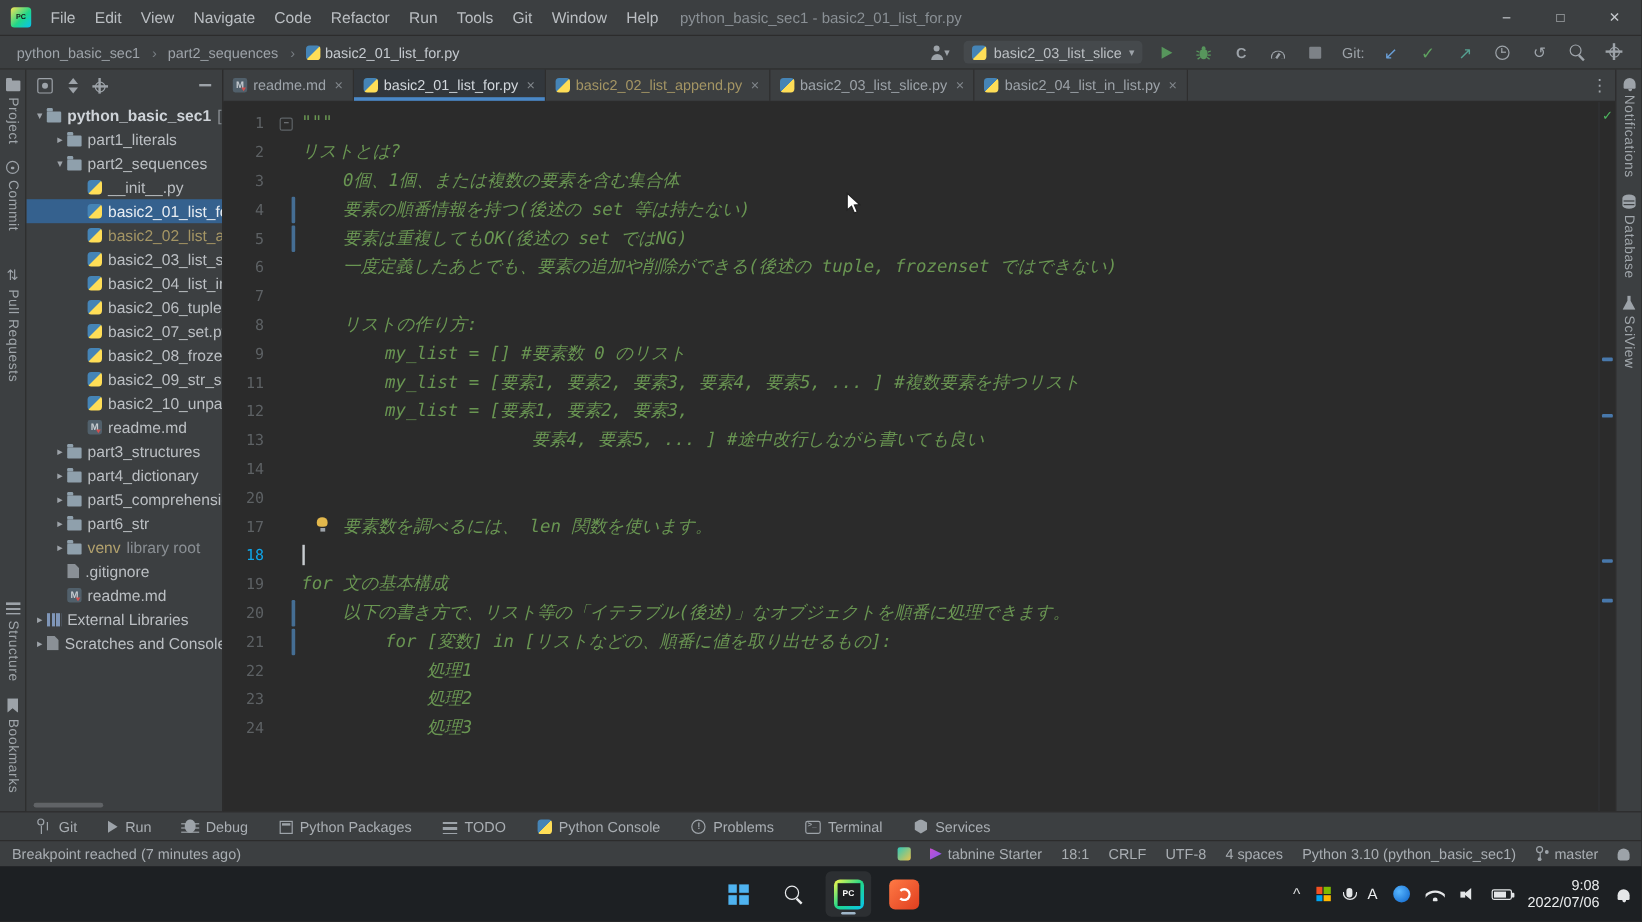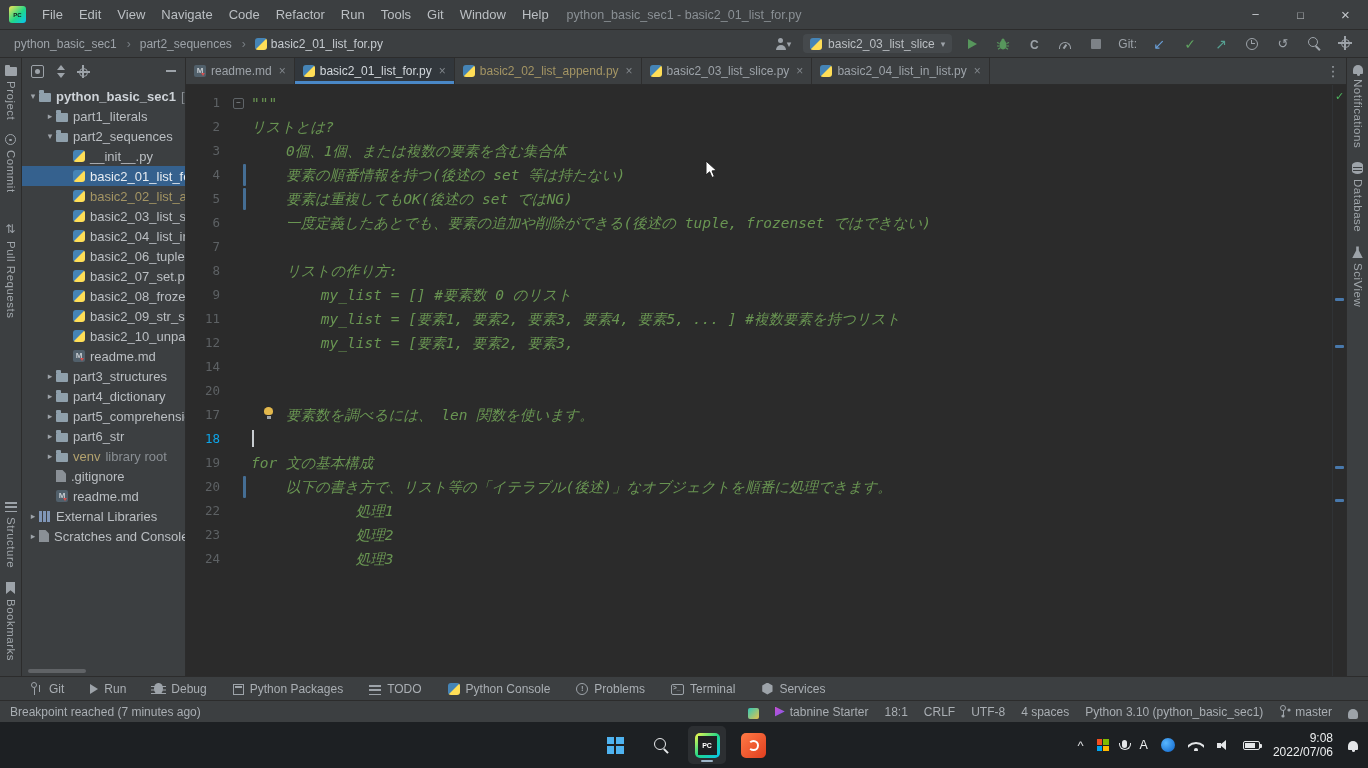--- a/index.html
+++ b/index.html
@@ -160,21 +160,21 @@
   .ti-todo{width:12px;height:10px;margin-top:2px;background:repeating-linear-gradient(#9da3a9 0 2px,transparent 2px 4.5px)}
   .ti-pyconsole{width:12px;height:12px;border-radius:3px;background:linear-gradient(135deg,#4584b6 49%,#ffde57 51%)}
   .ti-problems{width:12px;height:12px;border:1.5px solid #9da3a9;border-radius:50%}
   .ti-problems::before{content:"!";position:absolute;inset:0;text-align:center;font-size:8px;line-height:9px;color:#9da3a9;font-weight:bold}
   .ti-terminal{width:13px;height:11px;border:1.5px solid #9da3a9;border-radius:2px;margin-top:1px}
   .ti-terminal::before{content:">_";position:absolute;left:1px;top:-1px;font-size:6.5px;color:#9da3a9;font-weight:bold}
   .ti-services{width:12px;height:12px;background:#9da3a9;clip-path:polygon(50% 0,93% 25%,93% 75%,50% 100%,7% 75%,7% 25%)}
 
   
   .statusbar{height:22px;background:#3c3f41;border-top:1px solid #2c2c2c;display:flex;align-items:center;padding:0 10px;font-size:12px;color:#a9aeb3;flex:none}
-  .sb-right{margin-left:auto;display:flex;align-items:flex-end;gap:16px}
+  .sb-right{margin-left:auto;display:flex;align-items:center;gap:16px}
   .sb-group{display:flex;align-items:center;gap:5px}
   .sb-plugin{width:11px;height:11px;border-radius:2px;background:linear-gradient(135deg,#30c8b9,#e8c34c)}
   .tabnine-logo{width:10px;height:10px;background:linear-gradient(135deg,#c74fd1,#7e5bef);clip-path:polygon(0 0,100% 50%,0 100%)}
   .sb-branch{width:11px;height:13px;position:relative}
   .sb-branch::before{content:"";position:absolute;left:1px;top:0;width:4px;height:4px;border:1.4px solid #9da3a9;border-radius:50%;box-shadow:0 8px 0 -1.4px #9da3a9,6px 2px 0 -1.4px #9da3a9}
   .sb-branch::after{content:"";position:absolute;left:3.2px;top:5px;width:1.4px;height:5px;background:#9da3a9}
   .sb-hector{width:10px;height:10px;border-radius:50% 50% 2px 2px;background:#9da3a9}
 
   
   .taskbar{height:46px;background:#1d2023;position:relative;flex:none}
@@ -624,20 +624,25 @@
               <span class="gmark"></span>
               <span class="code">        my_list = [要素1, 要素2, 要素3, 要素4, 要素5, ... ] #複数要素を持つリスト</span>
             </div>
 
             <div class="eline">
               <span class="lnum">12</span>
               <span class="gmark"></span>
               <span class="code">        my_list = [要素1, 要素2, 要素3,</span>
             </div>
 
+            <div class="eline">
+              <span class="lnum">13</span>
+              <span class="gmark"></span>
+              <span class="code">                      要素4, 要素5, ... ] #途中改行しながら書いても良い</span>
+            </div>
 
             <div class="eline">
               <span class="lnum">14</span>
               <span class="gmark"></span>
               <span class="code"></span>
             </div>
 
 
             <div class="eline">
               <span class="lnum">20</span>
@@ -662,20 +667,25 @@
               <span class="gmark"></span>
               <span class="code">for 文の基本構成</span>
             </div>
 
             <div class="eline f-changed">
               <span class="lnum">20</span>
               <span class="gmark"></span>
               <span class="code">    以下の書き方で、リスト等の「イテラブル(後述)」なオブジェクトを順番に処理できます。</span>
             </div>
 
+            <div class="eline f-changed">
+              <span class="lnum">21</span>
+              <span class="gmark"></span>
+              <span class="code">        for [変数] in [リストなどの、順番に値を取り出せるもの]:</span>
+            </div>
 
             <div class="eline">
               <span class="lnum">22</span>
               <span class="gmark"></span>
               <span class="code">            処理1</span>
             </div>
 
             <div class="eline">
               <span class="lnum">23</span>
               <span class="gmark"></span>

